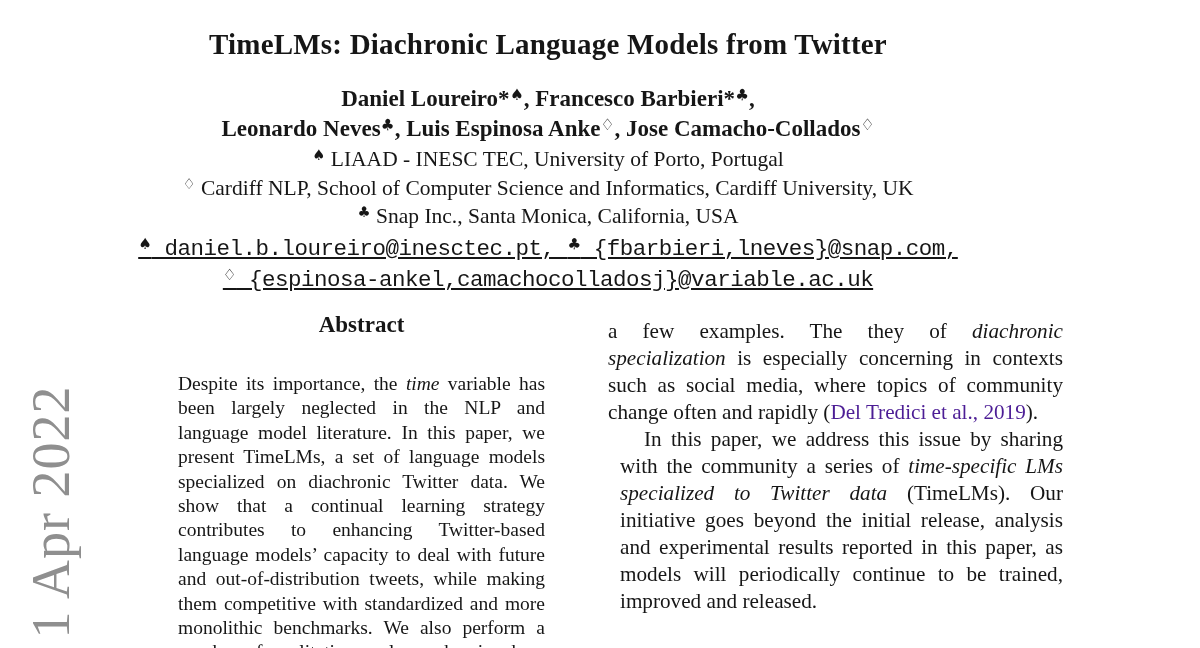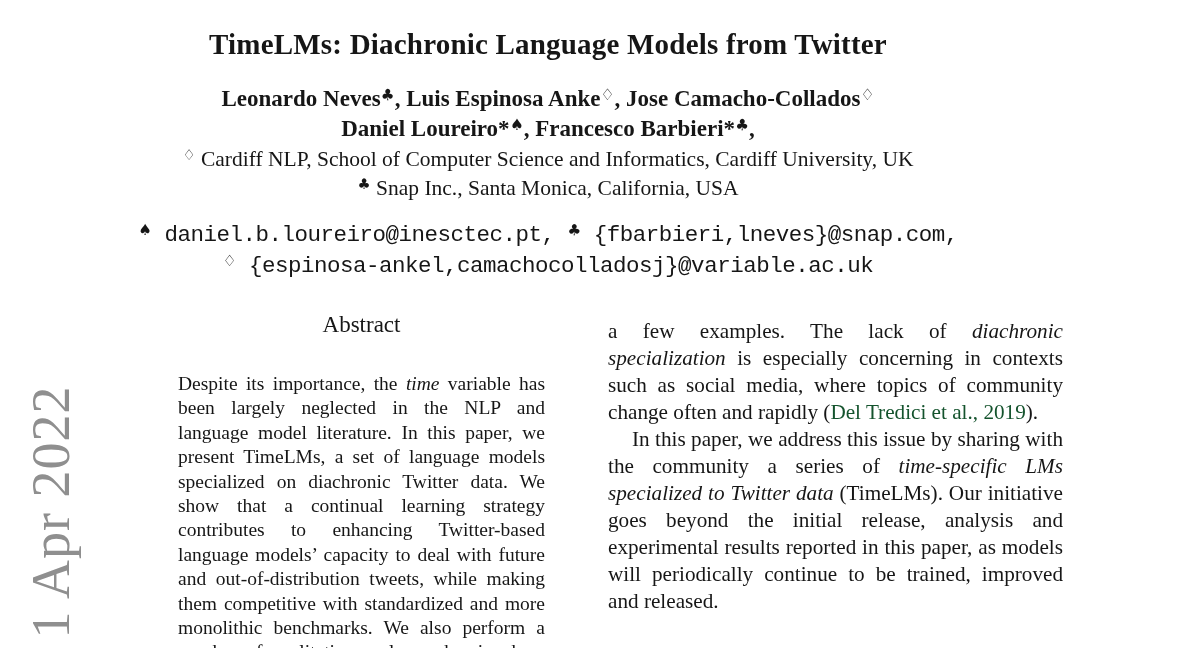--- a/index.html
+++ b/index.html
@@ -62,32 +62,32 @@
     font-size: 21.5px;
     line-height: 27.5px;
   }
   .affil-block { margin-top: 1px; }
   .email-line {
     font-family: "Liberation Mono", "DejaVu Sans Mono", monospace;
     font-size: 22.5px;
     line-height: 30px;
     letter-spacing: -0.5px;
   }
-  .email-block { margin-top: 17px; }
+  .email-block { margin-top: 2px; text-decoration: underline; }
 
   
   .col-left {
     position: absolute;
     left: 145px;
     top: 312px;
     width: 400px;
   }
   .abstract-heading {
     font-size: 23px;
-    font-weight: normal;
+    font-weight: bold;
     margin: 0 0 34px 33px;
     width: 367px;
     text-align: center;
   }
   .abstract-body {
     margin: 0 0 0 33px;
     width: 367px;
     font-size: 19.5px;
     line-height: 24.4px;
     text-align: justify;
@@ -95,64 +95,65 @@
   .col-right {
     position: absolute;
     left: 608px;
     top: 318px;
     width: 455px;
     font-size: 21.2px;
     line-height: 27px;
     text-align: justify;
   }
   .col-right p { margin: 0; }
-  .col-right p.indent { text-indent: 24px; }
+  .col-right p.indent { text-indent: 24px; margin-left: 12px; }
 
   
   .seg-i { font-style: italic; }
   .seg-sym {
     font-family: "DejaVu Sans", sans-serif;
     font-size: 68%;
     position: relative;
     top: -0.38em;
     font-weight: normal;
   }
   .author-line .seg-sym { font-weight: bold; }
-  .seg-link { color: #14532d; }
+  .seg-link { color: #4c1d95; }
   .seg-mono {  }
 </style>
 </head>
 <body>
 
 <div class="page">
 
   <div class="arxiv-banner">] 1 Apr 2022</div>
 
   <div class="header">
     <h1 class="title">TimeLMs: Diachronic Language Models from Twitter</h1>
 
     <div class="author-block">
+      <div class="author-line"><span>Daniel Loureiro*</span><span class="seg-sym">♠</span><span>, Francesco Barbieri*</span><span class="seg-sym">♣</span><span>,</span></div>
       <div class="author-line"><span>Leonardo Neves</span><span class="seg-sym">♣</span><span>, Luis Espinosa Anke</span><span class="seg-sym">♢</span><span>, Jose Camacho-Collados</span><span class="seg-sym">♢</span></div>
-      <div class="author-line"><span>Daniel Loureiro*</span><span class="seg-sym">♠</span><span>, Francesco Barbieri*</span><span class="seg-sym">♣</span><span>,</span></div>
     </div>
 
     <div class="affil-block">
+      <div class="affil-line"><span class="seg-sym">♠</span><span> LIAAD - INESC TEC, University of Porto, Portugal</span></div>
       <div class="affil-line"><span class="seg-sym">♢</span><span> Cardiff NLP, School of Computer Science and Informatics, Cardiff University, UK</span></div>
       <div class="affil-line"><span class="seg-sym">♣</span><span> Snap Inc., Santa Monica, California, USA</span></div>
     </div>
 
     <div class="email-block">
       <div class="email-line"><span class="seg-sym">♠</span><span class="seg-mono"> daniel.b.loureiro@inesctec.pt, </span><span class="seg-sym">♣</span><span class="seg-mono"> {fbarbieri,lneves}@snap.com,</span></div>
       <div class="email-line"><span class="seg-sym">♢</span><span class="seg-mono"> {espinosa-ankel,camachocolladosj}@variable.ac.uk</span></div>
     </div>
   </div>
 
   <div class="col-left">
     <h2 class="abstract-heading">Abstract</h2>
     <p class="abstract-body"><span>Despite its importance, the </span><span class="seg-i">time</span><span> variable has been largely neglected in the NLP and language model literature. In this paper, we present TimeLMs, a set of language models specialized on diachronic Twitter data. We show that a continual learning strategy contributes to enhancing Twitter-based language models’ capacity to deal with future and out-of-distribution tweets, while making them competitive with standardized and more monolithic benchmarks. We also perform a number of qualitative analyses showing how they</span></p>
   </div>
 
   <div class="col-right">
-    <p><span>a few examples. The lack of </span><span class="seg-i">diachronic specialization</span><span> is especially concerning in contexts such as social media, where topics of community change often and rapidly (</span><span class="seg-link">Del Tredici et al., 2019</span><span>).</span></p>
+    <p><span>a few examples. The they of </span><span class="seg-i">diachronic specialization</span><span> is especially concerning in contexts such as social media, where topics of community change often and rapidly (</span><span class="seg-link">Del Tredici et al., 2019</span><span>).</span></p>
     <p class="indent"><span>In this paper, we address this issue by sharing with the community a series of </span><span class="seg-i">time-specific LMs specialized to Twitter data</span><span> (TimeLMs). Our initiative goes beyond the initial release, analysis and experimental results reported in this paper, as models will periodically continue to be trained, improved and released.</span></p>
   </div>
 
 </div>
 
 </body></html>

